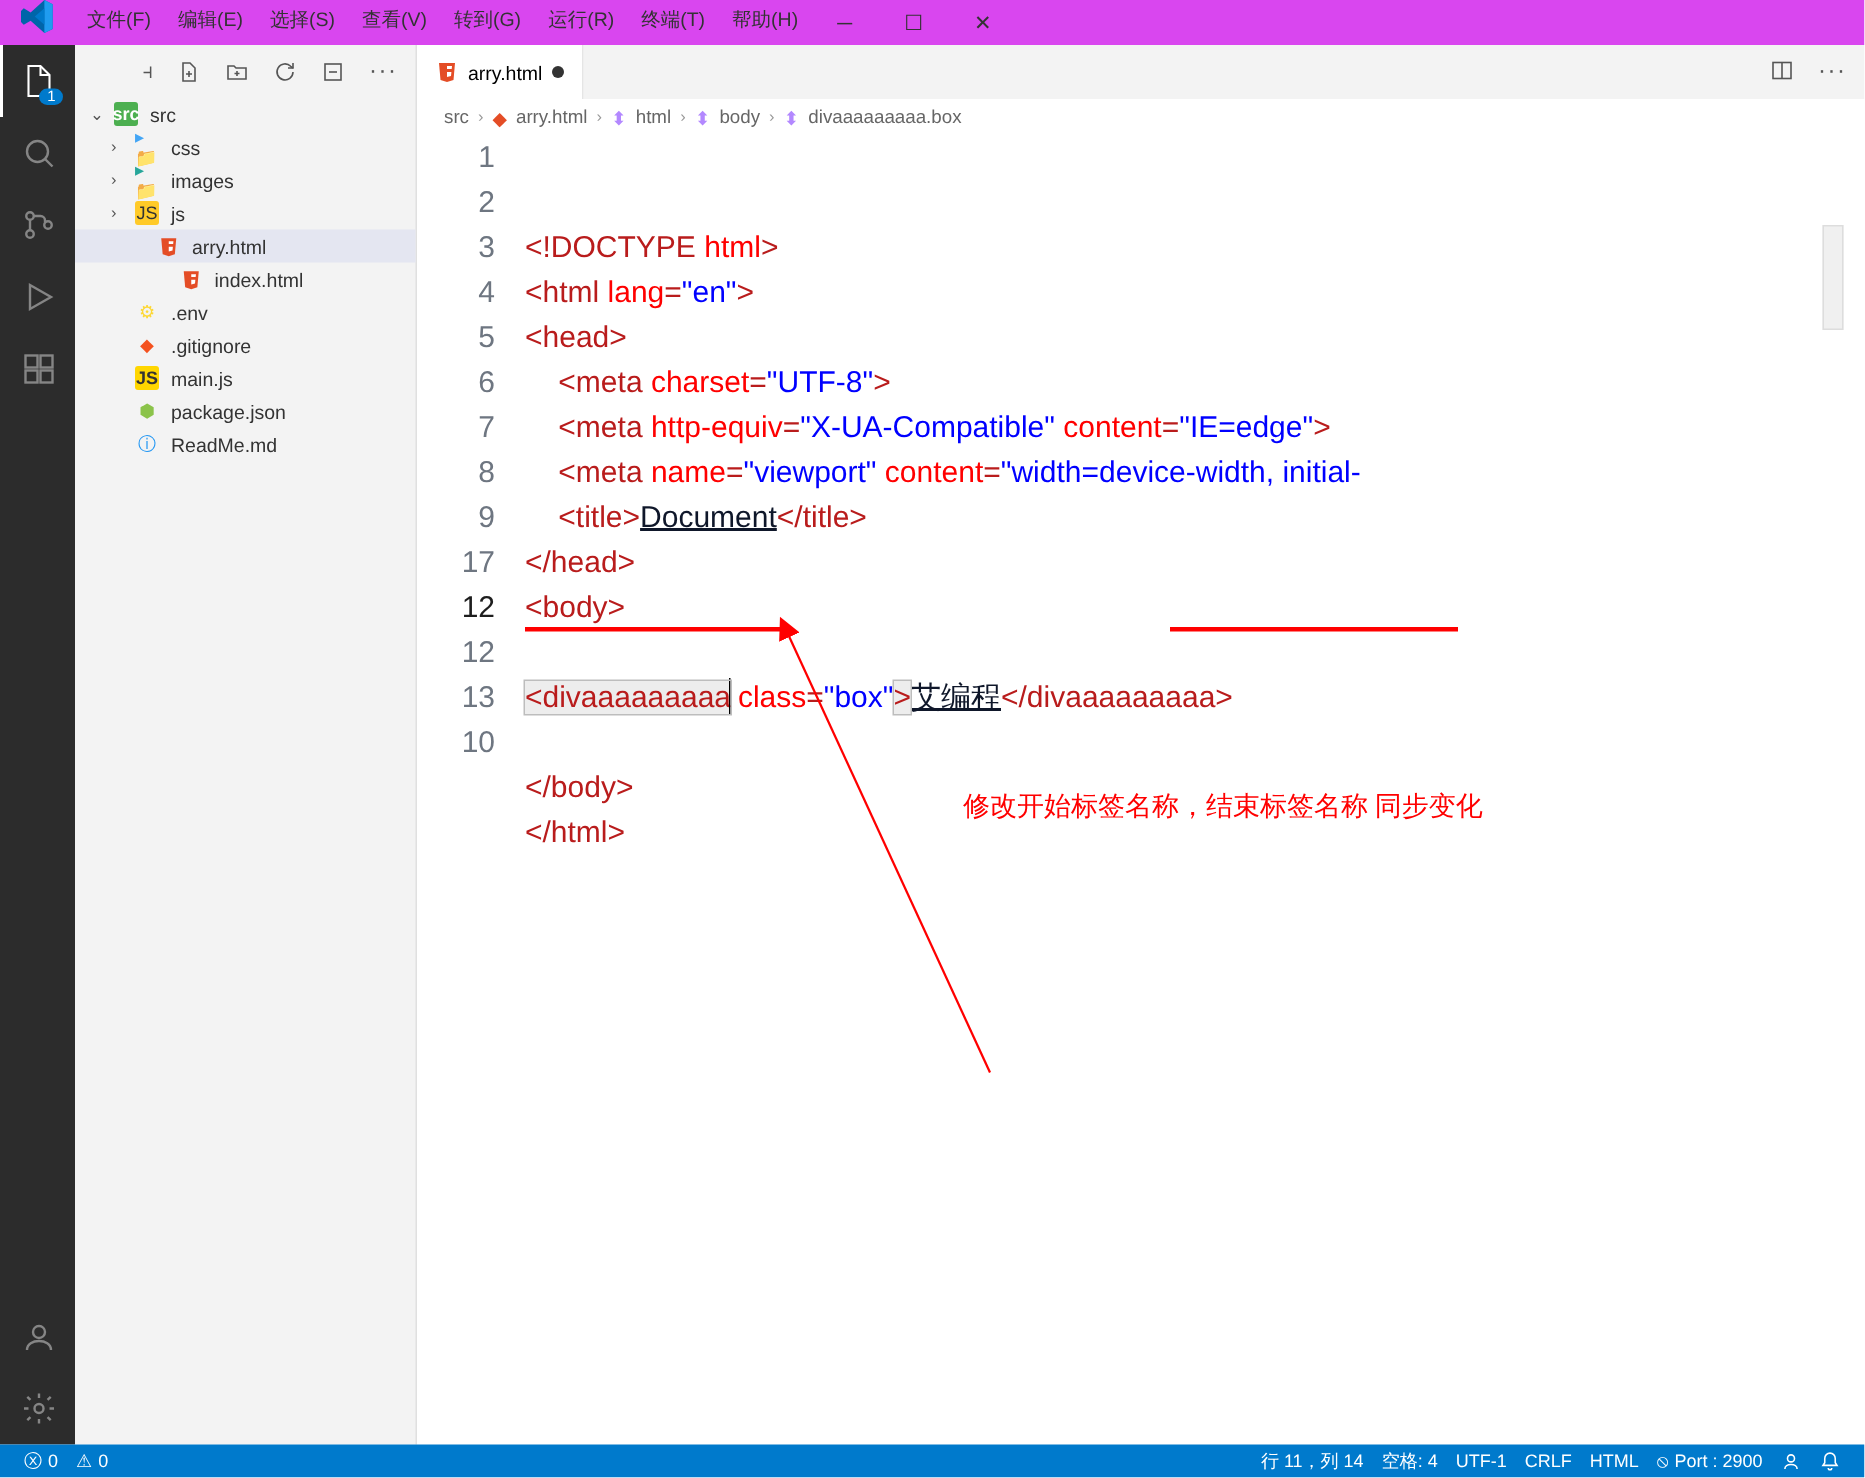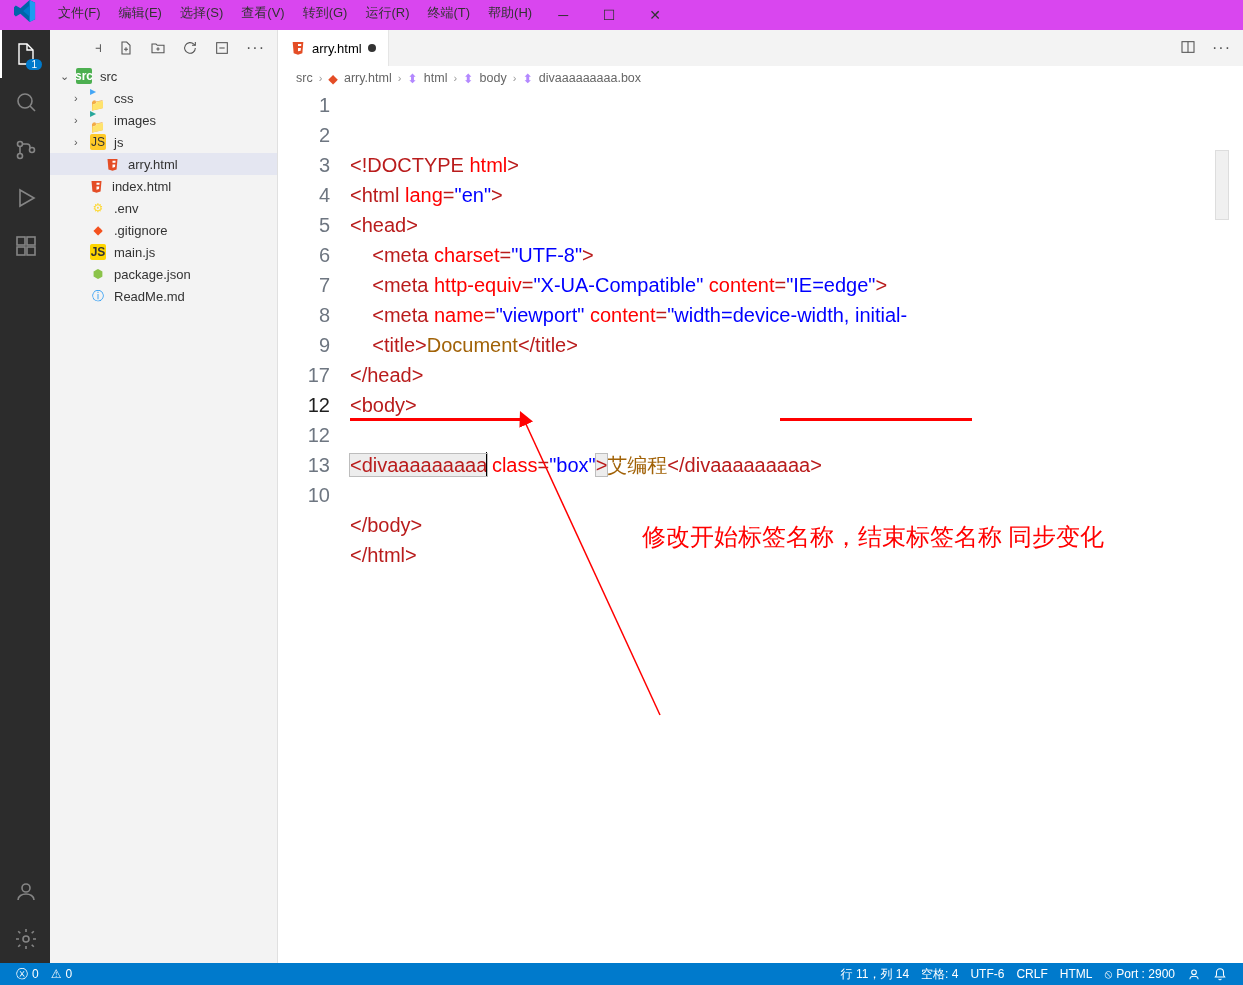--- a/index.html
+++ b/index.html
@@ -50,26 +50,26 @@
 .breadcrumb .sep { color:#999; font-size:11px; }
 .breadcrumb .bc-ic { color:#e44d26; }
 .breadcrumb .bc-ic2 { color:#b388ff; }
 .code-area { flex:1; display:flex; font-family:Consolas,"Courier New",monospace; font-size:20px; line-height:30px; position:relative; overflow:hidden; }
 .gutter { width:72px; text-align:right; color:#6e7681; padding-right:20px; }
 .gutter .ln.cur { color:#1e1e1e; font-weight:500; }
 .code { flex:1; white-space:pre; color:#333; position:relative; }
 .t-br { color:#b91c1c; } 
 .t-attr { color:#ff0000; } 
 .t-str { color:#0000ff; } 
-.t-txt { color:#a16207; }
+.t-txt { color:#0f172a;text-decoration:underline; }
 .hl-box { background:#ededed; outline:1px solid #bdbdbd; }
 .cursor-line { display:inline-block; width:1px; height:24px; background:#000; vertical-align:text-bottom; margin:0 -1px; }
 .underline1 { position:absolute; height:2.5px; background:#ff0000; }
 .arrow-svg { position:absolute; pointer-events:none; }
-.annotation { position:absolute; color:#ff0000; font-family:"SimSun","STSong",serif; font-size:24px; }
+.annotation { position:absolute; color:#ff0000; font-family:"SimSun","STSong",serif; font-size:18px; }
 .minimap { position:absolute; right:14px; top:60px; width:14px; height:70px; background:#f0f0f0; border:1px solid #ddd; }
 
 
 .statusbar { position:absolute; left:0; right:0; bottom:0; height:22px; background:#007acc; color:#fff; font-size:12px; display:flex; align-items:center; padding:0 10px; }
 .statusbar .sb-item { padding:0 6px; display:flex; align-items:center; gap:4px; }
 .statusbar .spacer { flex:1; }
 
 svg { display:block; }
 </style>
 </head>
@@ -206,21 +206,21 @@
       <div class="tree-row selected" style="padding-left: 38px;">
         <span class="chev"></span>
         <span class="ficon ic-html">
           <svg width="15" height="15" viewBox="0 0 24 24">
             <path fill="#e44d26" d="M4 3h16l-1.5 17L12 22l-6.5-2z"></path>
             <path fill="#fff" d="M12 6h5l-.3 3H12v3h4.4l-.4 4-4 1z"></path>
           </svg>
         </span>
         <span>arry.html</span>
       </div>
-      <div class="tree-row" style="padding-left: 22px;">
+      <div class="tree-row" style="padding-left: 53px;">
         <span class="chev"></span>
         <span class="ficon ic-html">
           <svg width="15" height="15" viewBox="0 0 24 24">
             <path fill="#e44d26" d="M4 3h16l-1.5 17L12 22l-6.5-2z"></path>
             <path fill="#fff" d="M12 6h5l-.3 3H12v3h4.4l-.4 4-4 1z"></path>
           </svg>
         </span>
         <span>index.html</span>
       </div>
       <div class="tree-row" style="padding-left: 24px;">
@@ -327,21 +327,21 @@
       <span>ⓧ</span>
       <span>0</span>
     </div>
   <div class="sb-item">
       <span>⚠</span>
       <span>0</span>
     </div>
   <div class="spacer"></div>
   <div class="sb-item">行 11，列 14</div>
   <div class="sb-item">空格: 4</div>
-  <div class="sb-item">UTF-6</div>
+  <div class="sb-item">UTF-1</div>
   <div class="sb-item">CRLF</div>
   <div class="sb-item">HTML</div>
   <div class="sb-item">
       <span>⦸</span>
       <span>Port : 2900</span>
     </div>
   <div class="sb-item">
       <svg width="14" height="14" viewBox="0 0 24 24" fill="none" stroke="#fff" stroke-width="1.8">
         <circle cx="12" cy="9" r="4"></circle>
         <path d="M5 21c0-3 3-5 7-5s7 2 7 5"></path>

